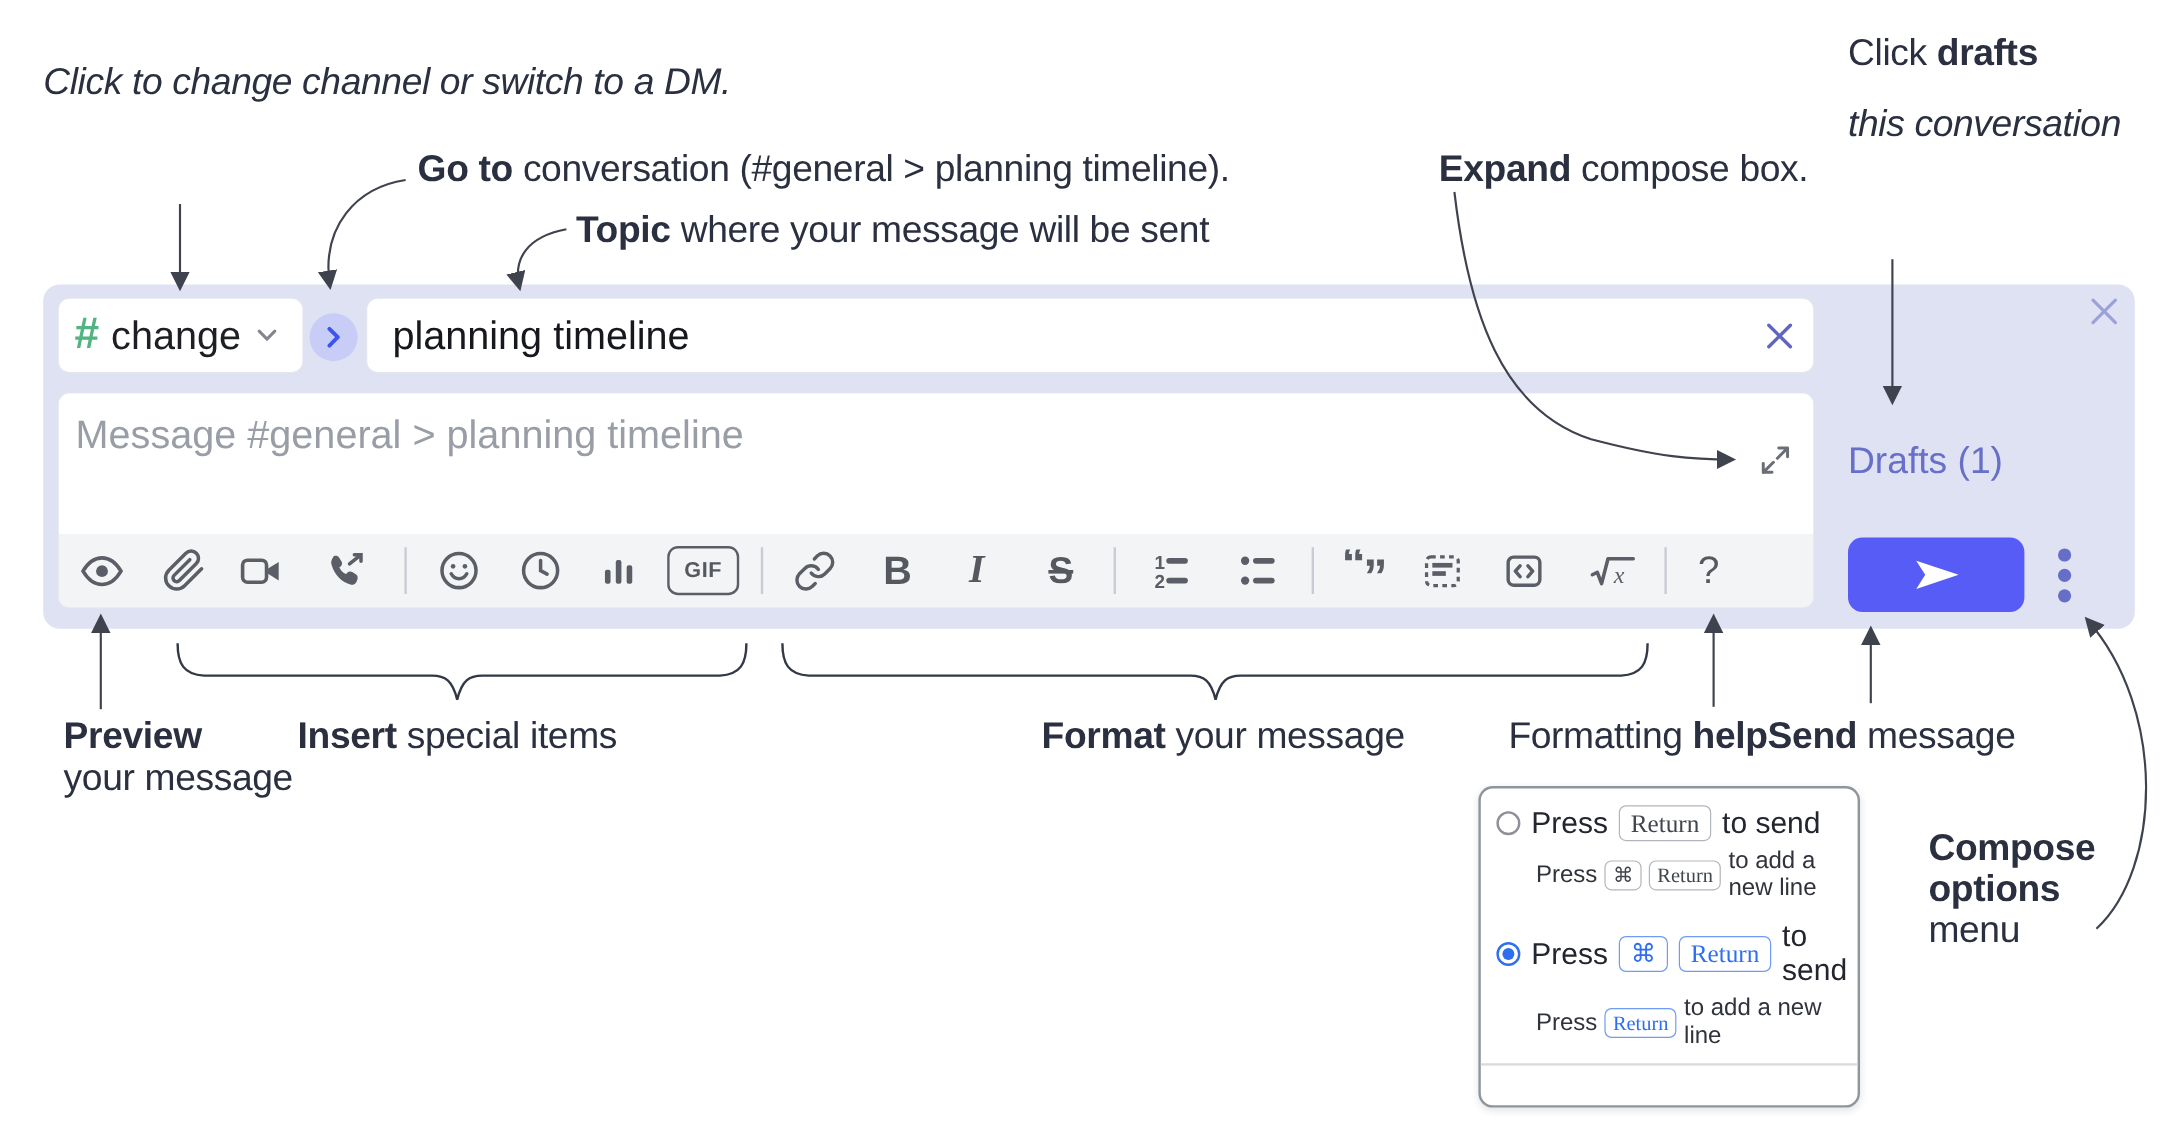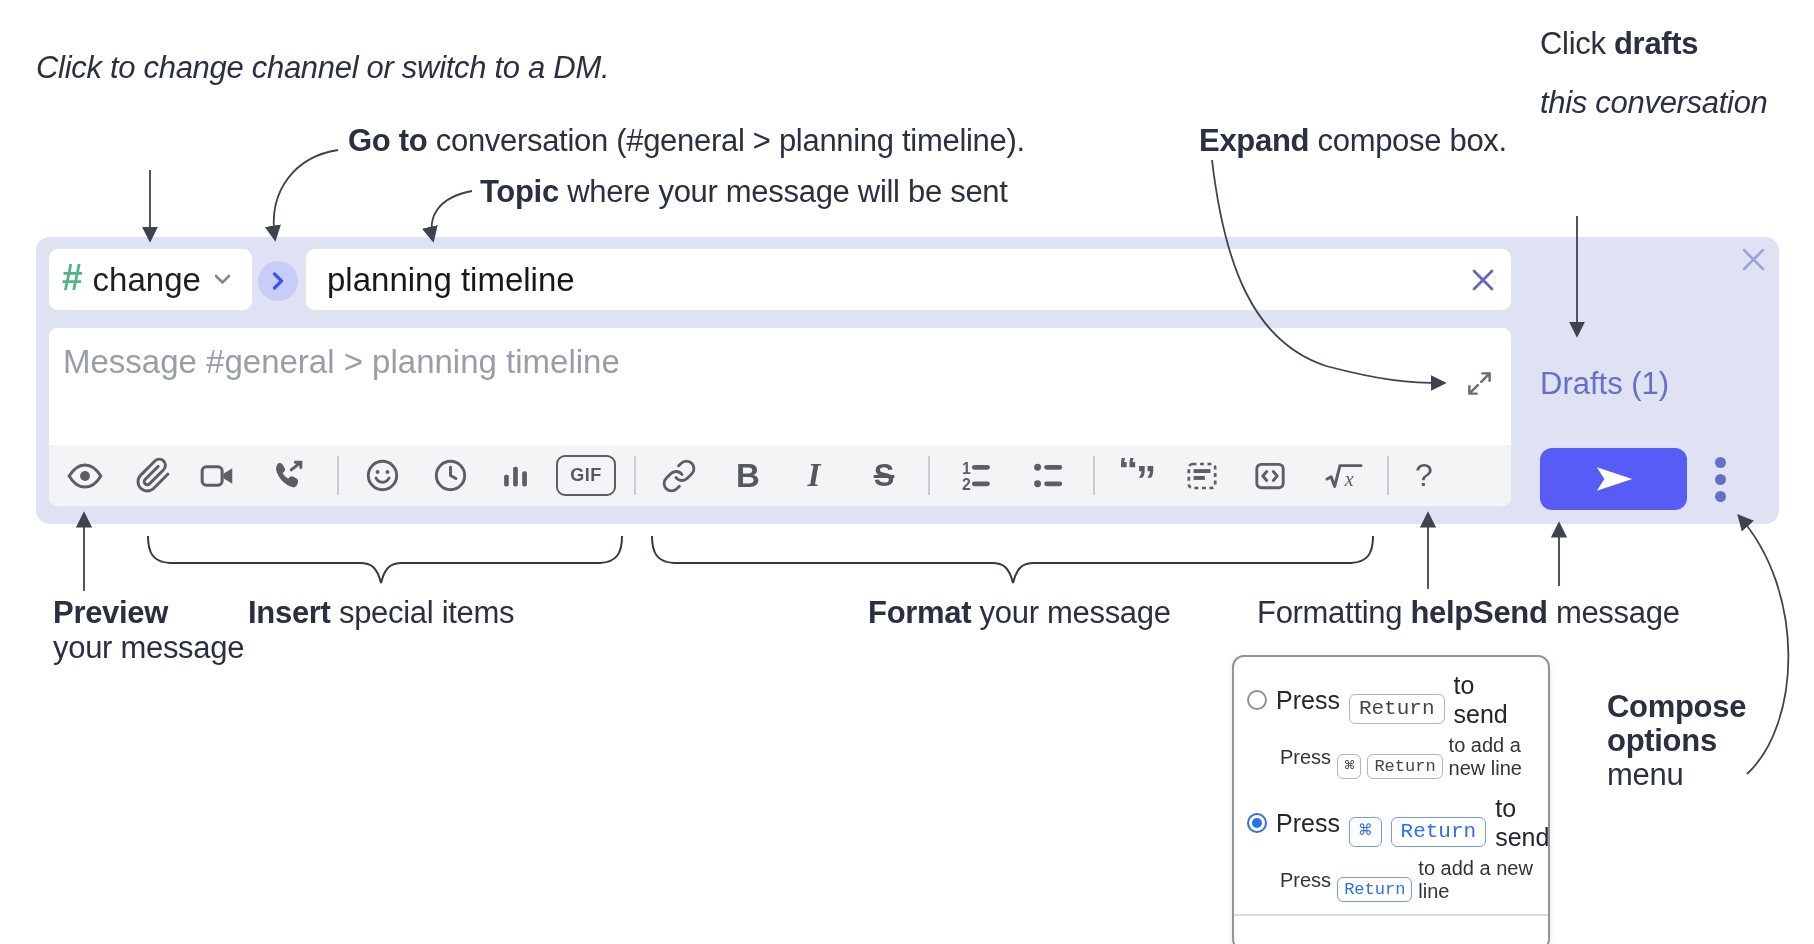--- a/index.html
+++ b/index.html
@@ -43,21 +43,21 @@
   .xclose{left:1736px;top:242px;width:34px;height:34px;display:flex;align-items:center;justify-content:center;cursor:pointer;}
   
   .popup{left:1232px;top:655px;width:318px;background:#ffffff;border:2px solid #8f959d;border-radius:12px;
          box-sizing:border-box;padding:11px 0 10px;box-shadow:0 2px 6px rgba(40,44,60,.12);}
   .optmain{display:flex;align-items:center;gap:9px;font-size:25px;color:#23262e;padding:3px 14px 0 13px;}
   .optsub{display:flex;align-items:center;gap:6px;font-size:20px;color:#30333b;padding:5px 14px 2px 46px;}
   .radio{width:20px;height:20px;border:2px solid #8d9097;border-radius:50%;flex:none;box-sizing:border-box;}
   .radio.sel{border-color:#2e6ef0;position:relative;}
   .radio.sel::after{content:"";position:absolute;left:3px;top:3px;width:10px;height:10px;border-radius:50%;background:#2e6ef0;}
   .chip{border:1.5px solid #b2b5bc;border-radius:6px;padding:0 9px;font-size:21px;line-height:28px;color:#41454d;
-        font-family:Liberation Mono, monospace;background:#ffffff;margin-top:18px;}
+        font-family:Liberation Serif, serif;background:#ffffff;}
   .chip.sm{font-size:17px;line-height:23px;padding:0 6px;}
   .chip.blue{border-color:#6f9bf4;color:#2e6ef0;}
   .pdiv{border-top:2px solid #d9dbdf;margin:9px 0;}
   .pitem{display:flex;align-items:center;gap:13px;font-size:25px;color:#22252d;padding:7px 14px;cursor:pointer;}
   .picon{color:#8273e3;flex:none;display:flex;}
   svg{display:block;}
 </style>
 </head>
 <body>
 

